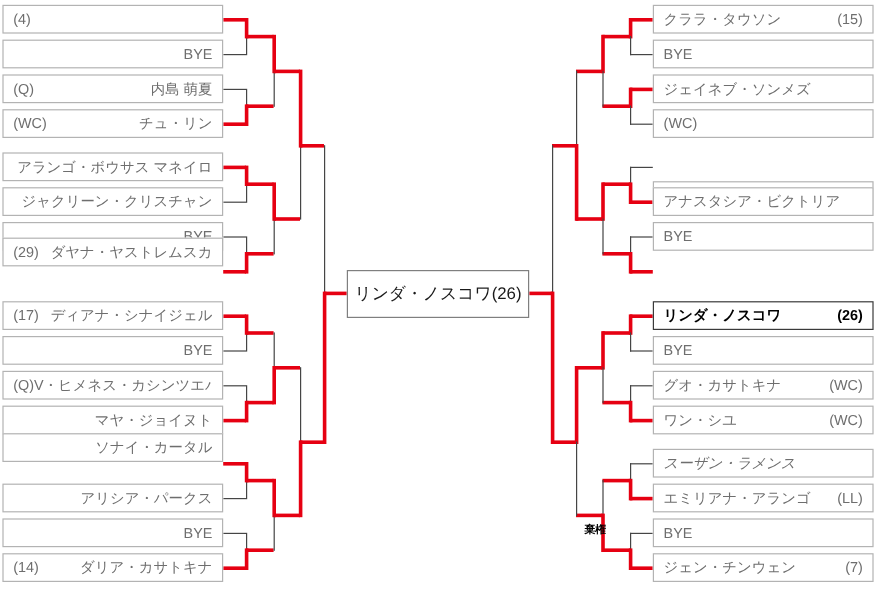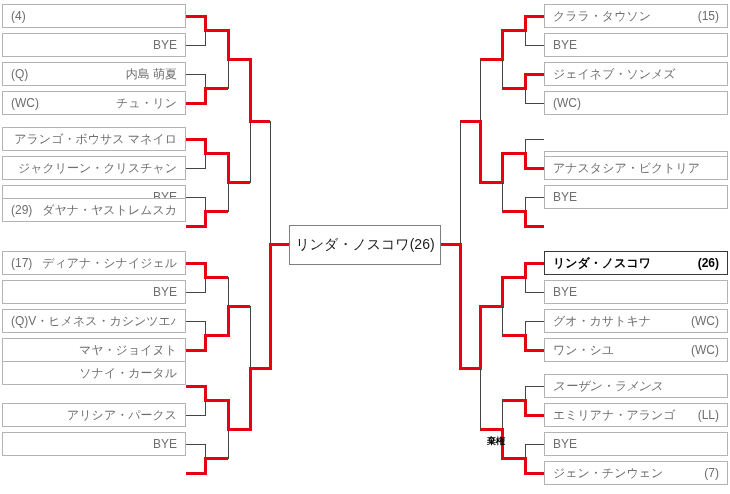--- a/index.html
+++ b/index.html
@@ -78,20 +78,24 @@
       <span></span>
       <span class="nm">ソナイ・カータル</span>
     </div>
     <div class="pbox" style="left: 2px; top: 403px;">
       <span></span>
       <span class="nm">アリシア・パークス</span>
     </div>
     <div class="pbox" style="left: 2px; top: 432px;">
       <span></span>
       <span class="nm">BYE</span>
+    </div>
+    <div class="pbox" style="left: 2px; top: 461px;">
+      <span>(14)</span>
+      <span class="nm">ダリア・カサトキナ</span>
     </div>
     <div class="seg" style="left: 186px; top: 14.5px; width: 19px; height: 3px; background: rgb(230, 0, 18);"></div>
     <div class="seg" style="left: 186px; top: 44.5px; width: 19px; height: 1px; background: rgb(69, 69, 69);"></div>
     <div class="seg" style="left: 203.5px; top: 14.5px; width: 3px; height: 17.5px; background: rgb(230, 0, 18);"></div>
     <div class="seg" style="left: 204.5px; top: 30px; width: 1px; height: 15.5px; background: rgb(69, 69, 69);"></div>
     <div class="seg" style="left: 205px; top: 29px; width: 23px; height: 3px; background: rgb(230, 0, 18);"></div>
     <div class="seg" style="left: 186px; top: 73.5px; width: 19px; height: 1px; background: rgb(69, 69, 69);"></div>
     <div class="seg" style="left: 186px; top: 101.5px; width: 19px; height: 3px; background: rgb(230, 0, 18);"></div>
     <div class="seg" style="left: 204.5px; top: 73.5px; width: 1px; height: 15.5px; background: rgb(69, 69, 69);"></div>
     <div class="seg" style="left: 203.5px; top: 87px; width: 3px; height: 17.5px; background: rgb(230, 0, 18);"></div>

